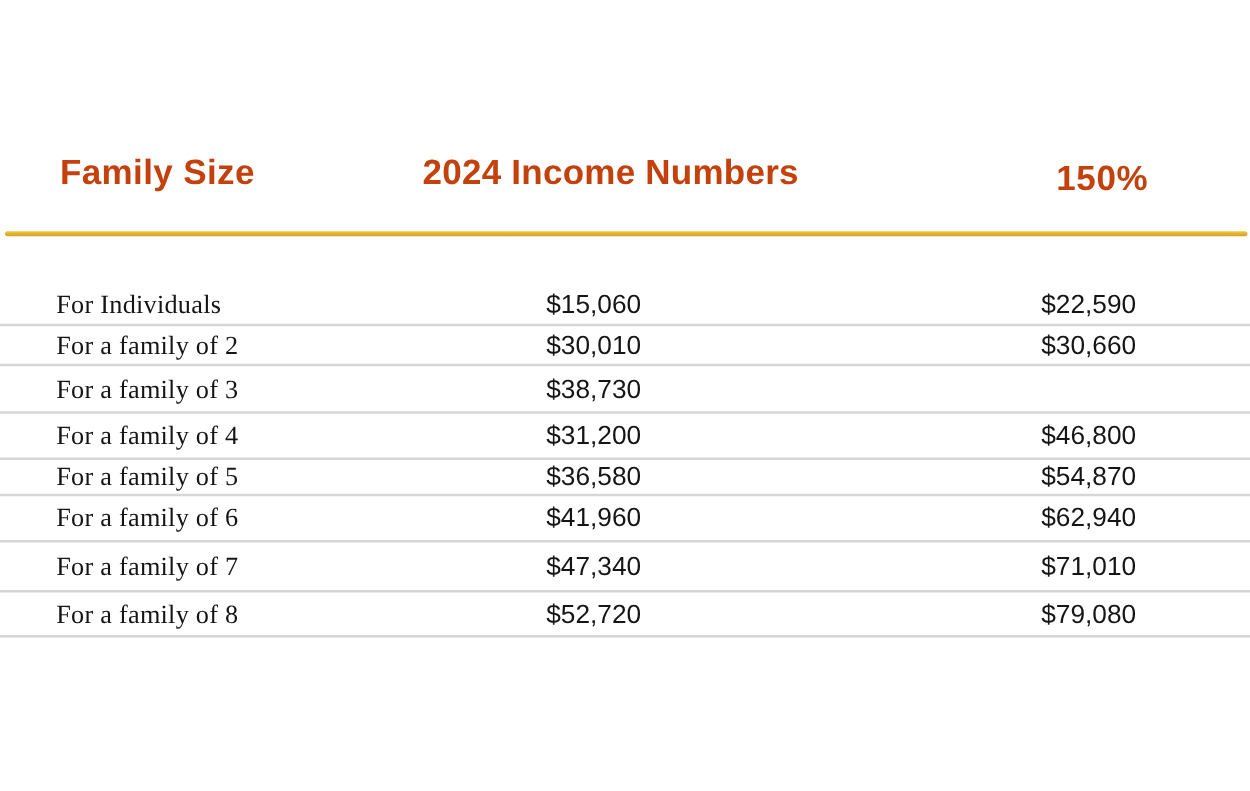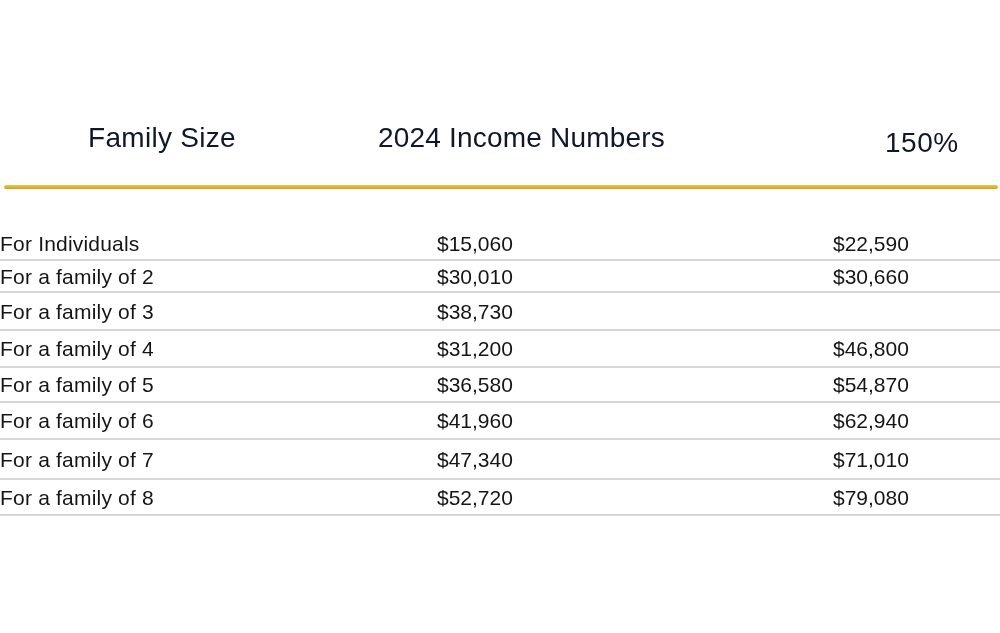--- a/index.html
+++ b/index.html
@@ -8,25 +8,24 @@
     width: 1000px;
     height: 633px;
     background: #ffffff;
     font-family: "Liberation Sans", sans-serif;
     overflow: hidden;
   }
 
   
   .hdr {
     position: absolute;
-    color: #0f172a;
-    font-weight: 400;
+    color: #c2410c;
+    font-weight: 700;
     line-height: 1;
     white-space: nowrap;
-    margin-left: 40px;
   }
   .hdr-family { left: 48px;  top: 124px; font-size: 28px; letter-spacing: 0.3px; }
   .hdr-income { left: 338px; top: 124px; font-size: 28px; letter-spacing: 0.2px; }
   .hdr-pct    { left: 845px; top: 129px; font-size: 28px; letter-spacing: 0.5px; }
 
   
   .gold-divider {
     position: absolute;
     top: 185px; left: 4px;
     width: 994px; height: 4px;
@@ -48,21 +47,21 @@
     border-bottom: 2px solid #D6D6D6;
   }
   .trow.first { align-items: end; }
   .trow.first .cell { padding-bottom: 5px; }
   .cell {
     font-size: 21px;
     color: #151515;
     line-height: 1;
     white-space: nowrap;
   }
-  .cell.label { letter-spacing: 0.2px; }
+  .cell.label { padding-left: 45px; letter-spacing: 0.2px; font-family: Liberation Serif, serif; }
 </style>
 </head>
 <body>
 
 <div class="canvas">
 
   <div class="hdr hdr-family">Family Size</div>
   <div class="hdr hdr-income">2024 Income Numbers</div>
   <div class="hdr hdr-pct">150%</div>
 
@@ -86,21 +85,21 @@
       <div class="cell label">For a family of 3</div>
       <div class="cell">$38,730</div>
     </div>
 
     <div class="trow" style="height:37px">
       <div class="cell label">For a family of 4</div>
       <div class="cell">$31,200</div>
       <div class="cell">$46,800</div>
     </div>
 
-    <div class="trow" style="height:35px">
+    <div class="trow" style="height:29px">
       <div class="cell label">For a family of 5</div>
       <div class="cell">$36,580</div>
       <div class="cell">$54,870</div>
     </div>
 
     <div class="trow" style="height:37px">
       <div class="cell label">For a family of 6</div>
       <div class="cell">$41,960</div>
       <div class="cell">$62,940</div>
     </div>

